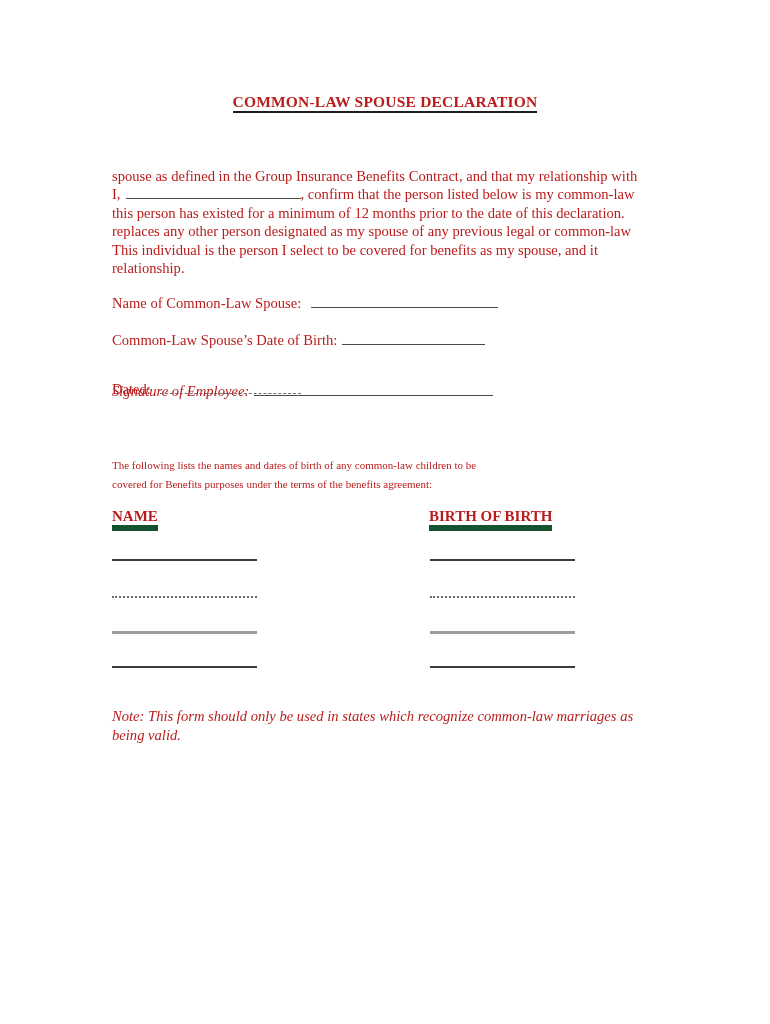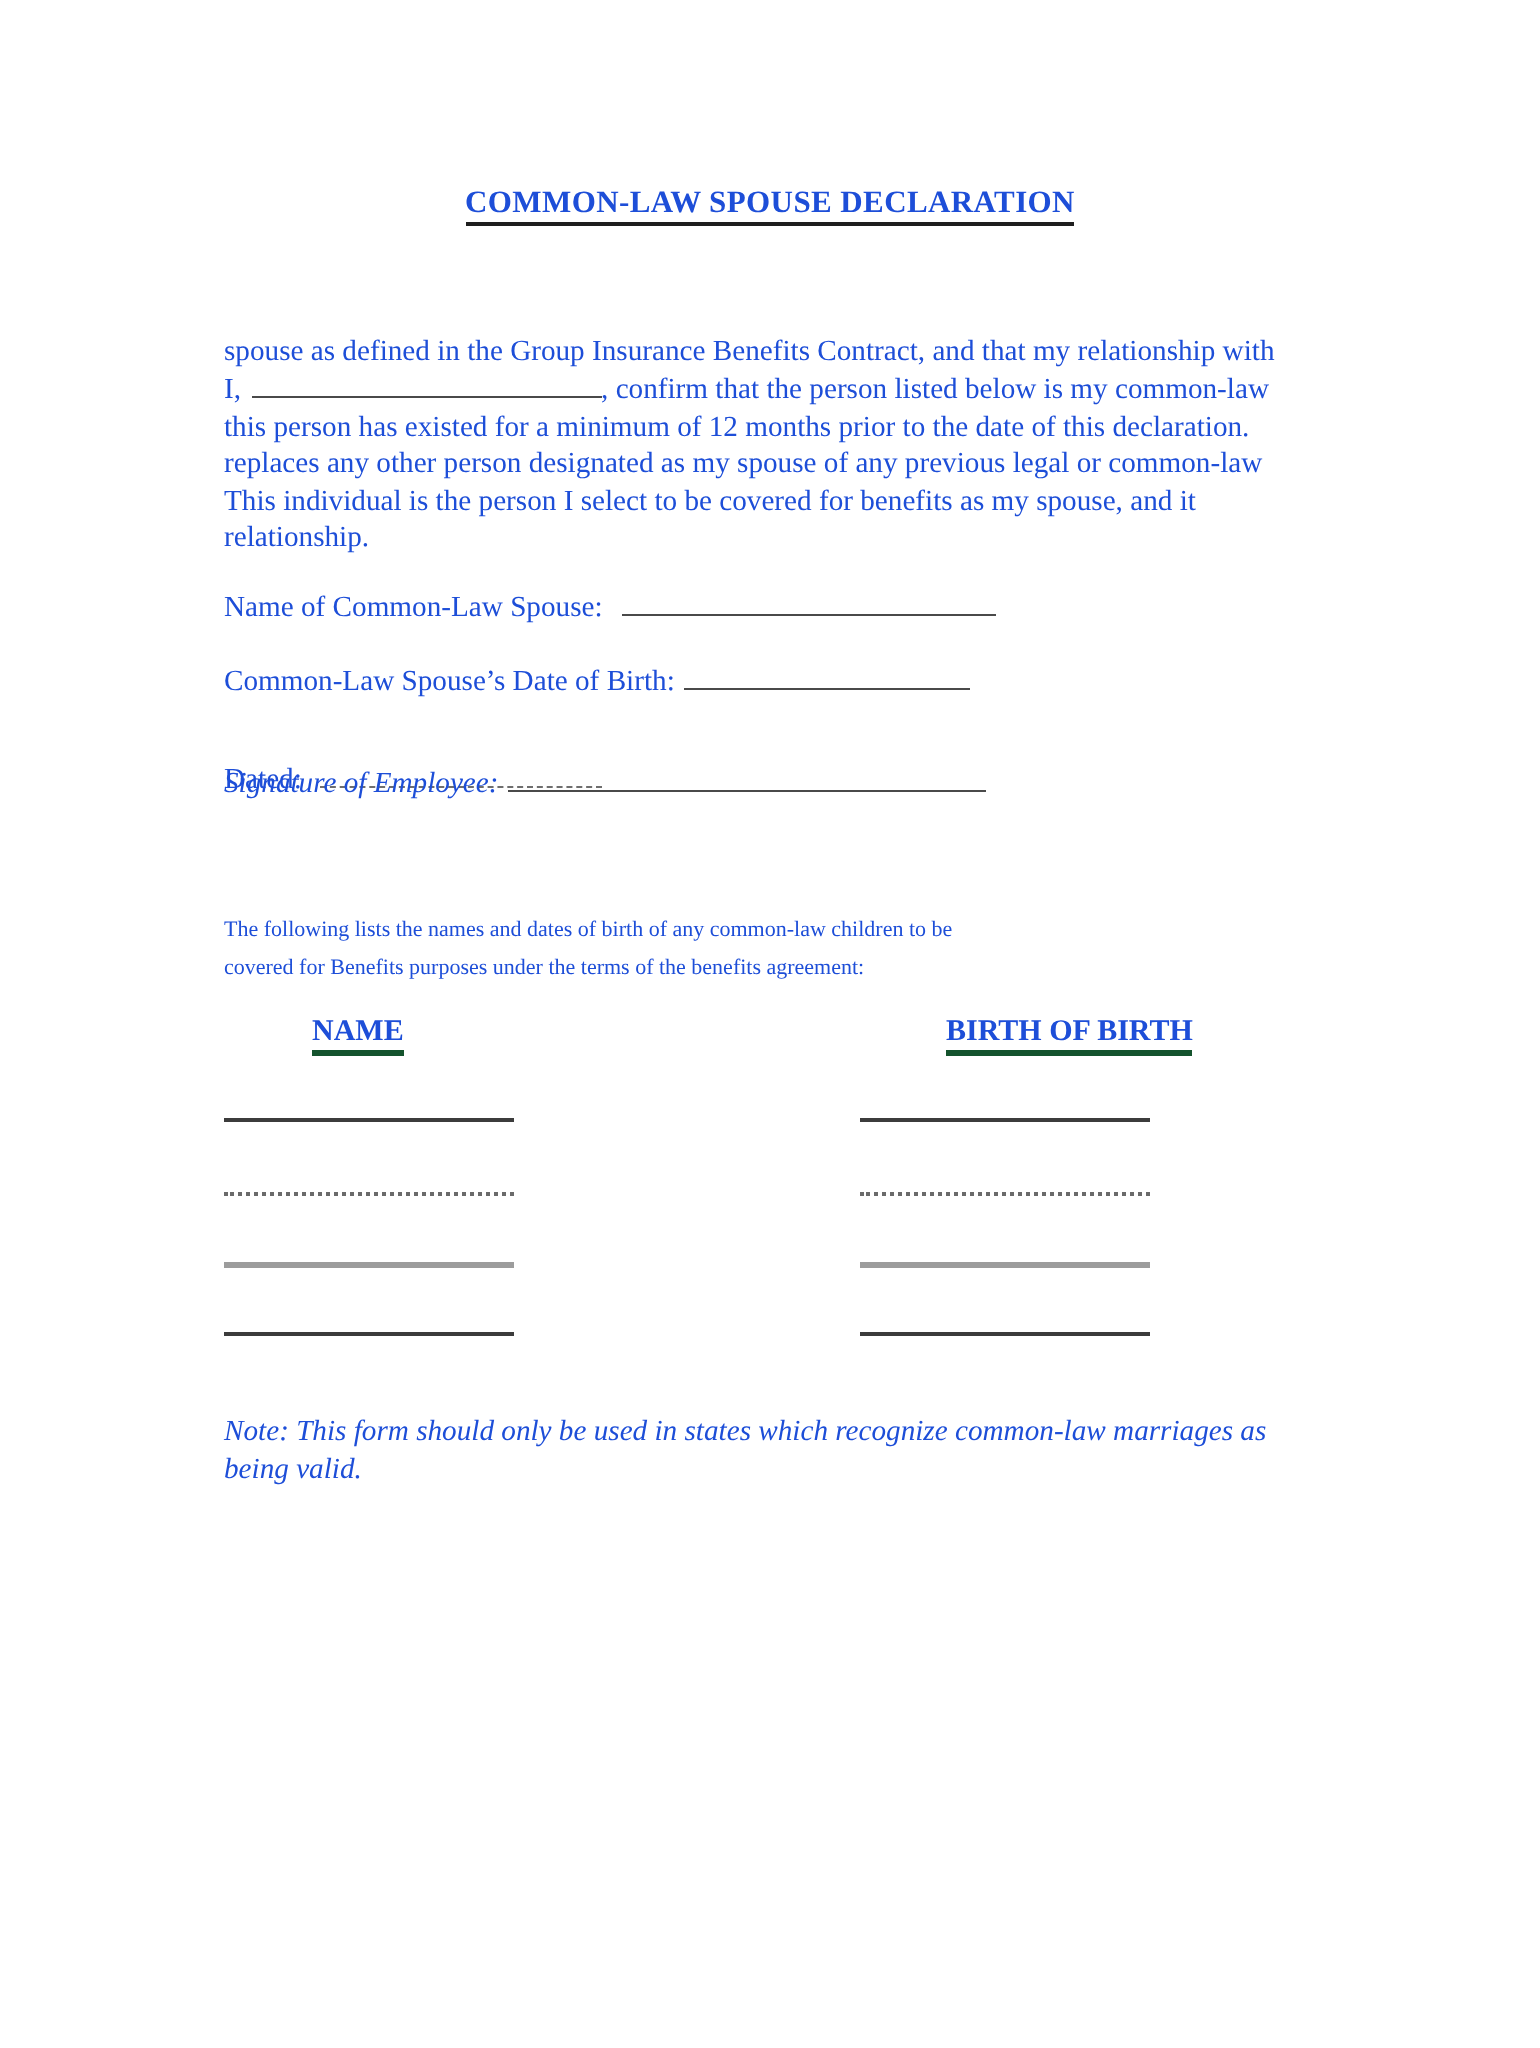--- a/index.html
+++ b/index.html
@@ -6,21 +6,21 @@
     margin: 0;
     padding: 0;
     background: #ffffff;
   }
   .page {
     position: relative;
     width: 770px;
     height: 1024px;
     background: #ffffff;
     font-family: "Liberation Serif", "DejaVu Serif", serif;
-    color: #1d4ed8;
+    color: #b91c1c;
     overflow: hidden;
   }
   
   .title-wrap {
     position: absolute;
     top: 93px;
     left: 0;
     right: 0;
     text-align: center;
   }
@@ -79,22 +79,21 @@
     line-height: 19px;
   }
   .col-header {
     position: absolute;
     top: 508px;
     font-size: 15px;
     font-weight: bold;
   }
   .col-header .hd-text {
     display: inline-block;
-    border-bottom: 3px solid #14532d;
-    margin-left: 44px;
+    border-bottom: 6px solid #14532d;
   }
   .col-name-hd { left: 112px; }
   .col-dob-hd  { left: 429px; }
   
   .bl {
     position: absolute;
     height: 0;
   }
   .bl-left  { left: 112px; width: 145px; }
   .bl-right { left: 430px; width: 145px; }

